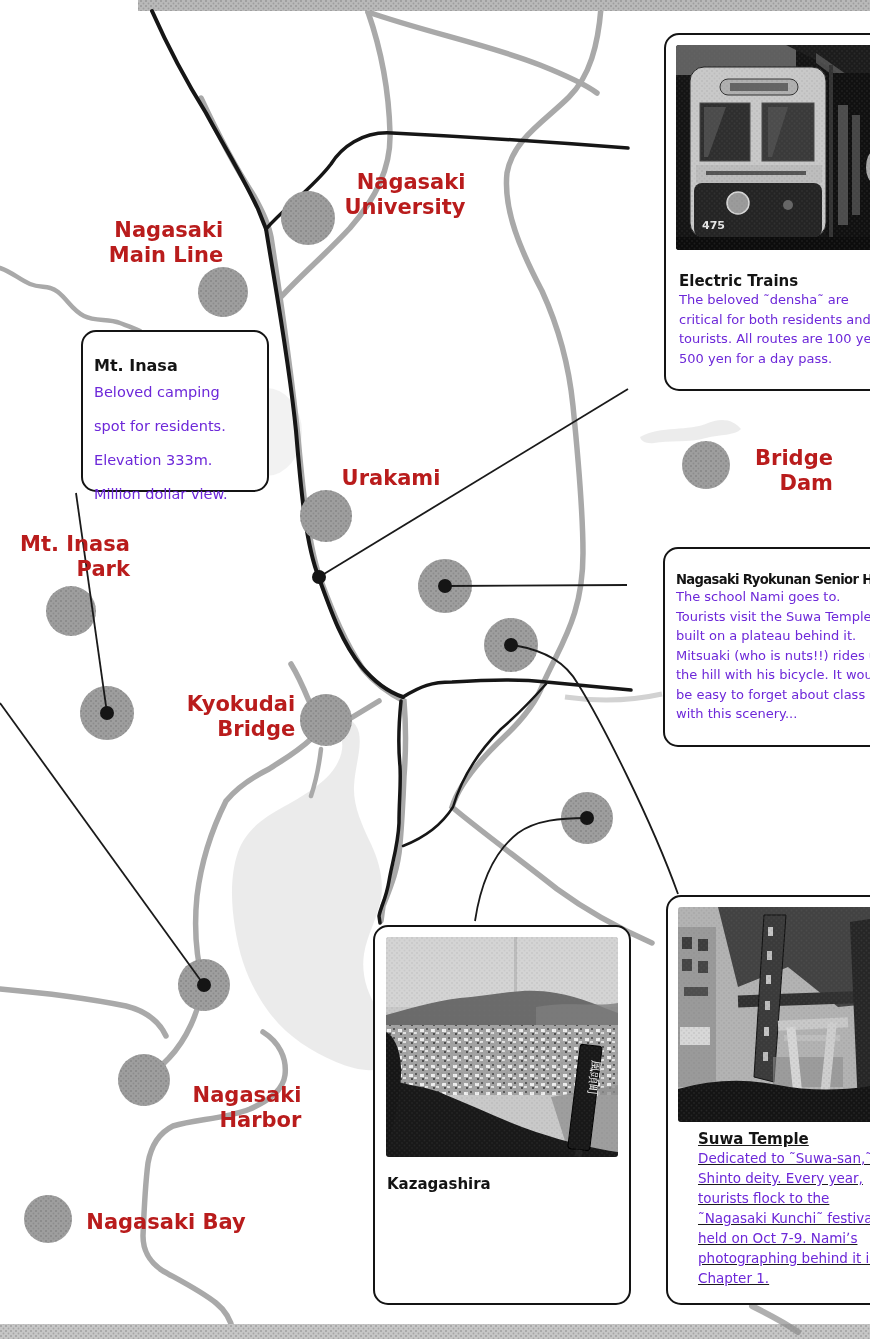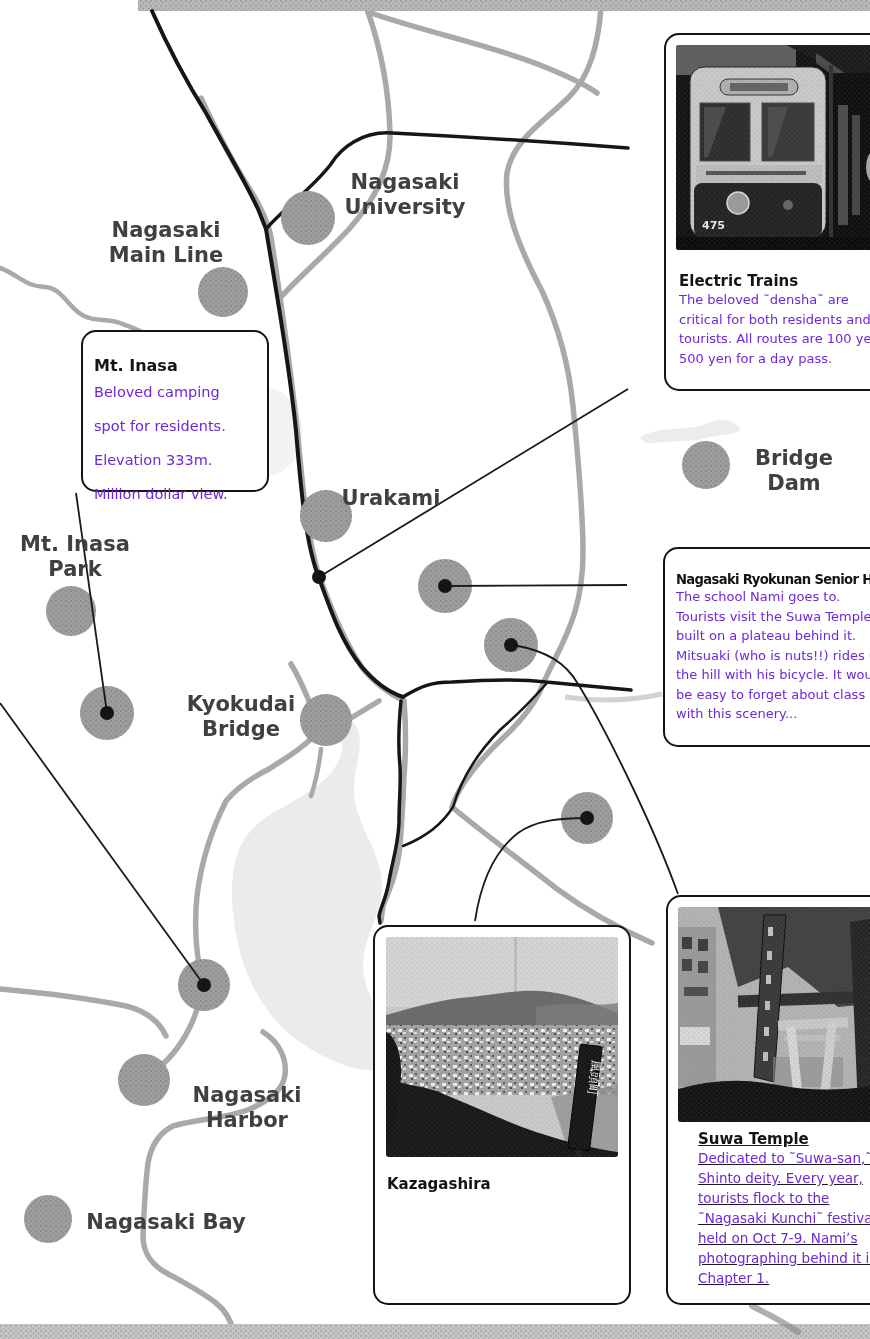--- a/index.html
+++ b/index.html
@@ -3,22 +3,22 @@
 <meta charset="utf-8">
 <style>
   html,body{margin:0;padding:0;background:#ffffff;}
   .stage{
     position:relative;width:870px;height:1339px;overflow:hidden;
     background:#ffffff;font-family:"DejaVu Sans",sans-serif;color:#1a1a1a;
   }
   .map-svg{position:absolute;left:0;top:0;}
   .map-label{
     position:absolute;transform:translateX(-50%);
-    font-weight:700;font-size:21px;line-height:25px;text-align:center;
-    white-space:pre-line;color:#404040;letter-spacing:0px;
+    font-weight:700;font-size:21px;line-height:25px;text-align:right;
+    white-space:pre-line;color:#b91c1c;letter-spacing:0px;
   }
   .callout{
     position:absolute;background:#ffffff;border:2.5px solid #141414;
     border-radius:15px;box-sizing:border-box;margin-left:36px;
   }
   .c-inner{padding:10px 13px 0 13px;}
   .c-title{font-weight:700;font-size:15px;color:#141414;}
   .c-title.tight{font-size:14px;letter-spacing:-0.7px;white-space:nowrap;transform:scaleX(.94);transform-origin:0 50%;}
   .c-body{color:#6d28d9;}
   .b-lg{font-size:14.5px;line-height:34px;}
@@ -130,21 +130,21 @@
         <circle cx="204" cy="985" r="7" fill="#151515"></circle>
         <circle cx="319" cy="577" r="7" fill="#151515"></circle>
       </g>
   </svg>
 
   <div id="labels">
       <div class="map-label" style="left: 405px; top: 170px;">Nagasaki
 University</div>
       <div class="map-label" style="left: 166px; top: 218px;">Nagasaki
 Main Line</div>
-      <div class="map-label" style="left: 391px; top: 486px;">Urakami</div>
+      <div class="map-label" style="left: 391px; top: 466px;">Urakami</div>
       <div class="map-label" style="left: 794px; top: 446px;">Bridge
 Dam</div>
       <div class="map-label" style="left: 75px; top: 532px;">Mt. Inasa
 Park</div>
       <div class="map-label" style="left: 241px; top: 692px;">Kyokudai
 Bridge</div>
       <div class="map-label" style="left: 247px; top: 1083px;">Nagasaki
 Harbor</div>
       <div class="map-label" style="left: 166px; top: 1210px;">Nagasaki Bay</div>
     </div>

